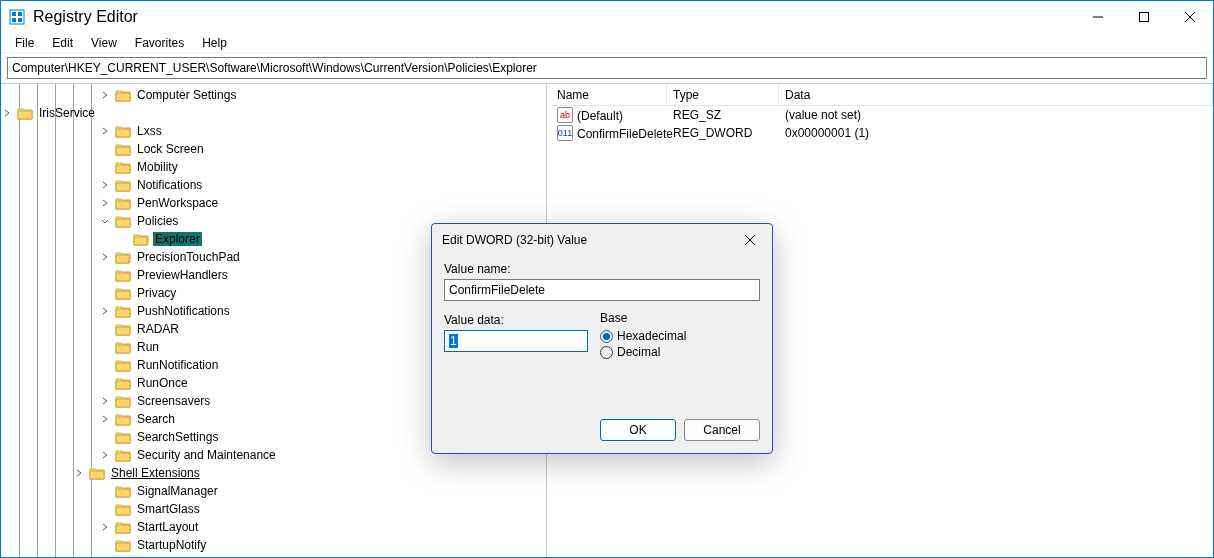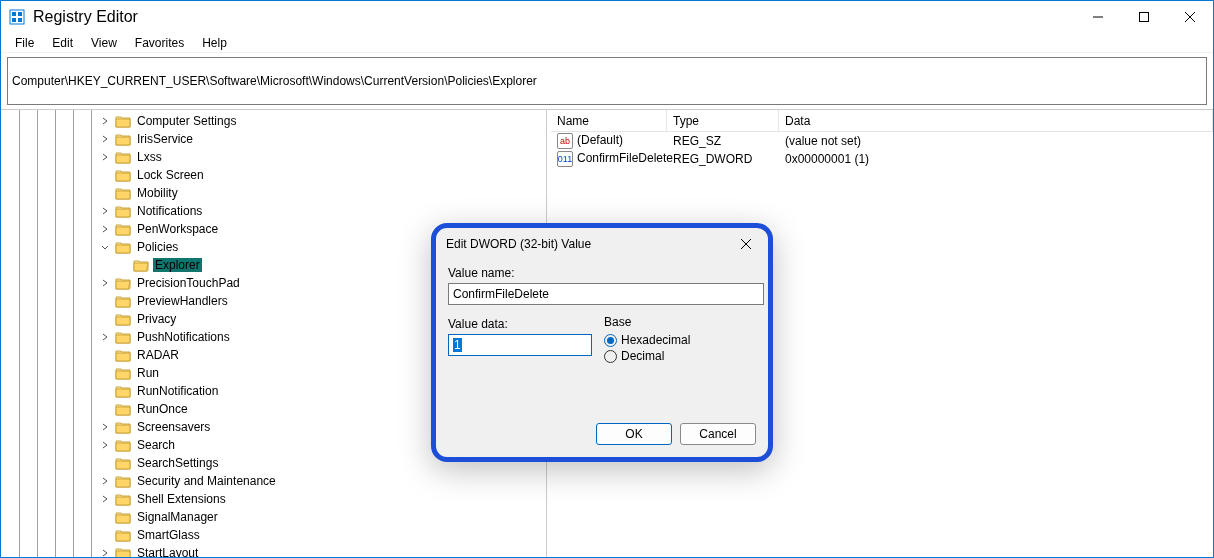--- a/index.html
+++ b/index.html
@@ -6,50 +6,50 @@
 body { margin: 0; width: 1214px; height: 558px; background: #fff; overflow: hidden; font-size: 12px; color: #000; }
 .window { width: 1214px; height: 558px; border: 1px solid #0078d4; display: flex; flex-direction: column; position: relative; }
 .titlebar { height: 32px; display: flex; align-items: center; padding-left: 8px; background: #fff; }
 .titlebar .app-icon { width:16px; height:16px; margin-right:8px; display:flex; align-items:center; justify-content:center;}
 .titlebar .title { flex:1; font-size:16px; color:#000; }
 .titlebar .win-ctrl { display:flex; }
 .titlebar .win-ctrl div { width:46px; height:32px; display:flex; align-items:center; justify-content:center; color:#000; cursor:default;}
 .menubar { height:20px; display:flex; align-items:center; padding:0 6px; gap:2px; border-bottom:1px solid #f0f0f0;}
 .menubar span { padding:2px 8px; font-size:12px; cursor:default; }
 .addressbar { padding:4px 6px; border-bottom:1px solid #ccc; }
-.addressbar .addr { border:1px solid #7a7a7a; padding:16px 4px; font-size:12px; background:#fff; }
+.addressbar .addr { border:1px solid #7a7a7a; padding:3px 4px; font-size:12px; background:#fff; }
 .content { flex:1; display:flex; min-height:0; }
 .tree { width:546px; border-right:1px solid #ccc; overflow:hidden; padding:2px 0; position:relative; }
 .tree-row { display:flex; align-items:center; height:18px; font-size:12px; white-space:nowrap; }
 .tree-lines { position:relative; }
 .tree-guides { position:absolute; left:0; top:0; bottom:0; width:105px; }
 .tree-guides .vl { position:absolute; top:0; bottom:0; width:1px; background:#a0a0a0; }
 .chev { width:12px; height:12px; display:inline-flex; align-items:center; justify-content:center; margin-right:2px; color:#555; font-size:9px; }
 .folder { width:16px; height:13px; margin:0 4px 0 2px; display:inline-block; }
 .folder svg { width:16px; height:13px; display:block;}
 .item-label { padding:0 2px; }
 .item-label.selected { background:#0f766e; }
 .list { flex:1; display:flex; flex-direction:column; }
 .list-header { display:flex; height:22px; align-items:center; border-bottom:1px solid #e5e5e5; }
 .list-header div { padding-left:6px; font-size:12px; color:#000; border-right:1px solid #e5e5e5; height:22px; display:flex; align-items:center;}
 .lh-name { width:116px; }
 .lh-type { width:112px; }
 .lh-data { flex:1; }
 .list-body { flex:1; }
 .list-row { display:flex; height:18px; align-items:center; }
 .cell { padding-left:6px; font-size:12px; }
-.c-name { width:116px; display:flex; align-items:flex-start; gap:4px; }
+.c-name { width:116px; display:flex; align-items:flex-end; gap:4px; }
 .c-type { width:112px; }
 .c-data { flex:1; }
 .val-icon { width:16px; height:16px; display:inline-flex; align-items:center; justify-content:center; font-size:9px; border:1px solid #888; border-radius:2px;}
 .val-icon.str { color:#c00; }
 .val-icon.dw { color:#04c; }
 
 .overlay { position:absolute; left:0; top:0; right:0; bottom:0; pointer-events:none; }
-.dialog { position:absolute; left:430px; top:222px; width:342px; background:#f0f0f0; border:5px solid #1d4ed8; border-radius:16px; box-shadow:0 8px 32px rgba(0,0,0,.25); pointer-events:auto; }
+.dialog { position:absolute; left:430px; top:222px; width:342px; background:#f0f0f0; border:1px solid #1d4ed8; border-radius:4px; box-shadow:0 8px 32px rgba(0,0,0,.25); pointer-events:auto; }
 .dlg-title { display:flex; align-items:center; height:32px; padding:0 6px 0 10px; font-size:12px; }
 .dlg-title .t { flex:1; }
 .dlg-title .x { width:32px; height:28px; display:flex; align-items:center; justify-content:center; font-size:13px; cursor:default; border-radius:4px;}
 .dlg-body { padding:4px 12px 6px 12px; }
 .fld-label { font-size:12px; margin:2px 0 3px 0; }
 .txt { width:316px; border:1px solid #7a7a7a; padding:3px 4px; font-size:12px; background:#fff; }
 .row2 { display:flex; margin-top:10px; gap:12px; }
 .col-l { width:144px; }
 .col-r { flex:1; }
 .col-r .g-title { font-size:12px; margin-bottom:4px; }
@@ -129,21 +129,21 @@
               </svg>
             </span>
             <span class="folder">
               <svg viewBox="0 0 16 13">
                 <path d="M1 2h5l1 1h8v9H1z" fill="#ffe9a6" stroke="#caa43d"></path>
                 <path d="M1 4h14v8H1z" fill="#ffd667" stroke="#caa43d"></path>
               </svg>
             </span>
             <span class="item-label">Computer Settings</span>
           </div>
-          <div class="tree-row" style="padding-left: 98px;">
+          <div class="tree-row" style="">
             <span class="chev">
               <svg width="8" height="8">
                 <path d="M2 1 L6 4 L2 7" fill="none" stroke="#555"></path>
               </svg>
             </span>
             <span class="folder">
               <svg viewBox="0 0 16 13">
                 <path d="M1 2h5l1 1h8v9H1z" fill="#ffe9a6" stroke="#caa43d"></path>
                 <path d="M1 4h14v8H1z" fill="#ffd667" stroke="#caa43d"></path>
               </svg>
@@ -369,21 +369,21 @@
               </svg>
             </span>
             <span class="folder">
               <svg viewBox="0 0 16 13">
                 <path d="M1 2h5l1 1h8v9H1z" fill="#ffe9a6" stroke="#caa43d"></path>
                 <path d="M1 4h14v8H1z" fill="#ffd667" stroke="#caa43d"></path>
               </svg>
             </span>
             <span class="item-label">Security and Maintenance</span>
           </div>
-          <div class="tree-row" style="padding-left: 98px;">
+          <div class="tree-row" style="padding-left: 72px; text-decoration: underline;">
             <span class="chev">
               <svg width="8" height="8">
                 <path d="M2 1 L6 4 L2 7" fill="none" stroke="#555"></path>
               </svg>
             </span>
             <span class="folder">
               <svg viewBox="0 0 16 13">
                 <path d="M1 2h5l1 1h8v9H1z" fill="#ffe9a6" stroke="#caa43d"></path>
                 <path d="M1 4h14v8H1z" fill="#ffd667" stroke="#caa43d"></path>
               </svg>

